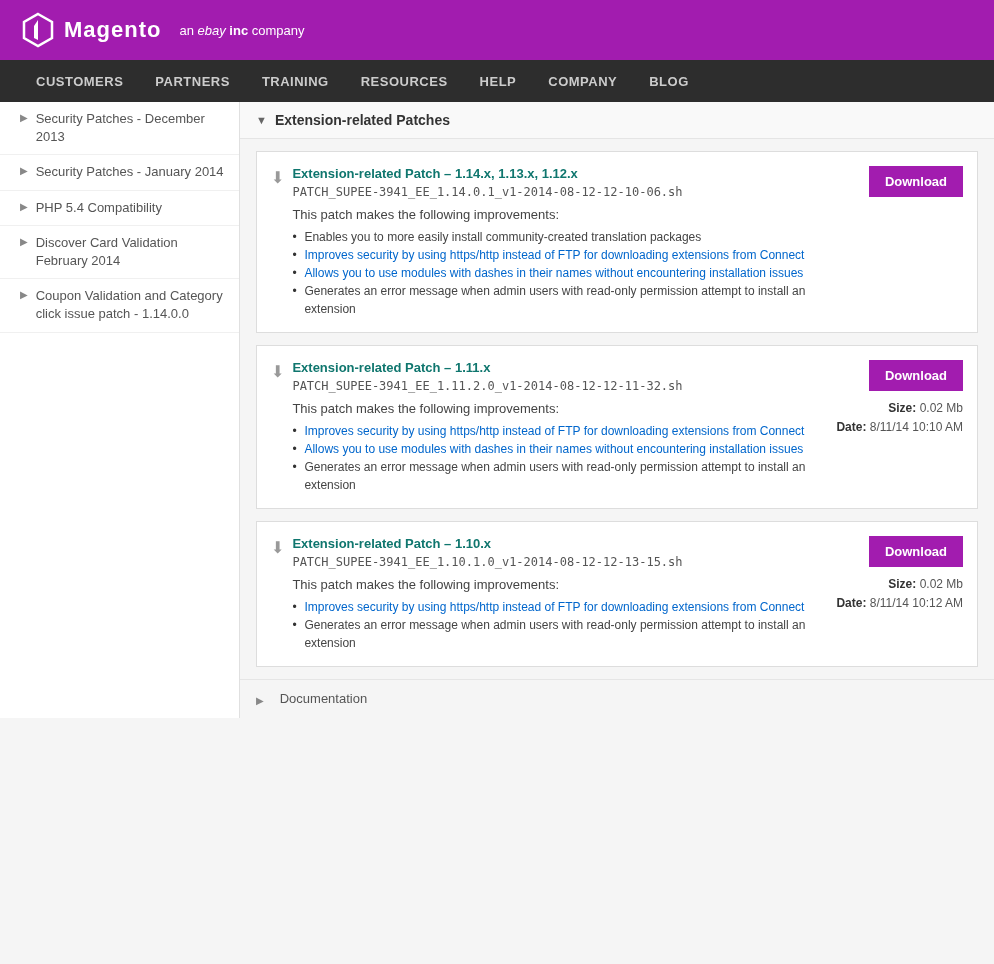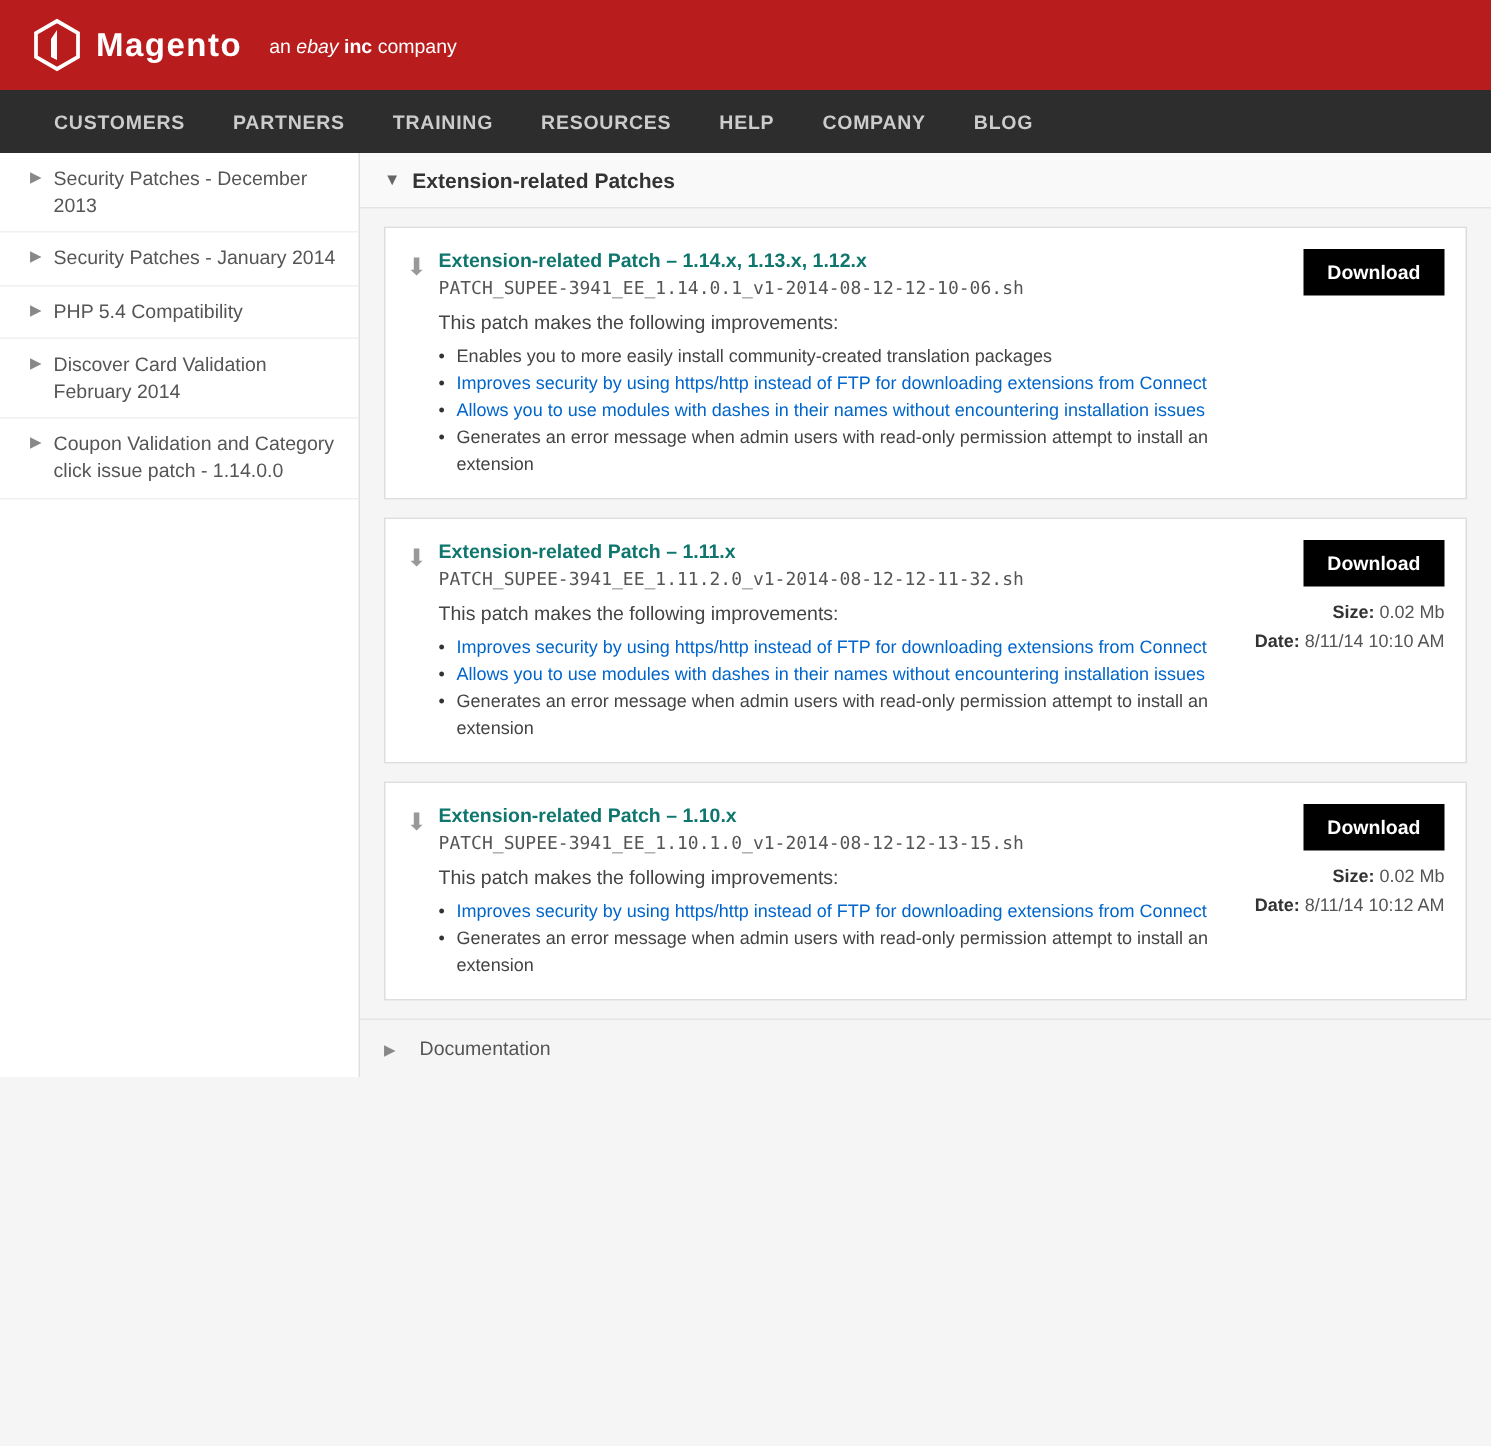--- a/index.html
+++ b/index.html
@@ -1,20 +1,20 @@
 <!DOCTYPE html>
 <html><head>
   <meta charset="utf-8">
   <style>
     * { margin: 0; padding: 0; box-sizing: border-box; }
     body { font-family: Arial, sans-serif; font-size: 13px; color: #333; background: #fff; }
 
     
     .header {
-      background: #b91c1c;
+      background: #a21caf;
       padding: 10px 20px;
       display: flex;
       align-items: center;
       height: 60px;
     }
     .logo-area {
       display: flex;
       align-items: center;
       gap: 8px;
     }
@@ -140,21 +140,21 @@
       flex: 1;
       padding-right: 20px;
     }
     .patch-right {
       display: flex;
       flex-direction: column;
       align-items: flex-end;
       min-width: 120px;
     }
     .download-btn {
-      background: #000000;
+      background: #a21caf;
       color: #fff;
       border: none;
       padding: 8px 16px;
       font-size: 13px;
       font-weight: bold;
       cursor: pointer;
       margin-bottom: 8px;
       white-space: nowrap;
     }
     .patch-meta {

